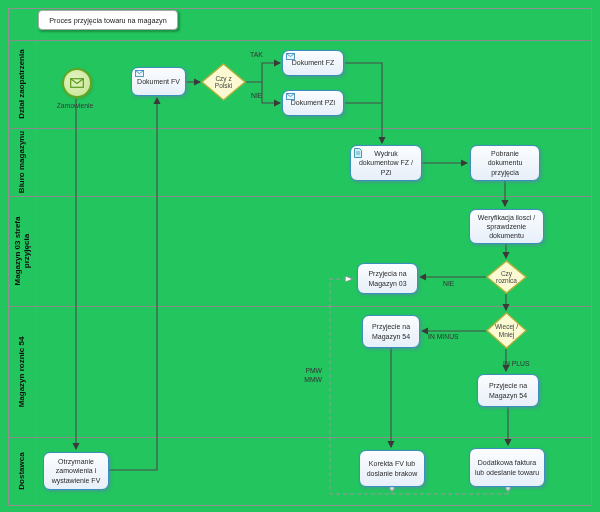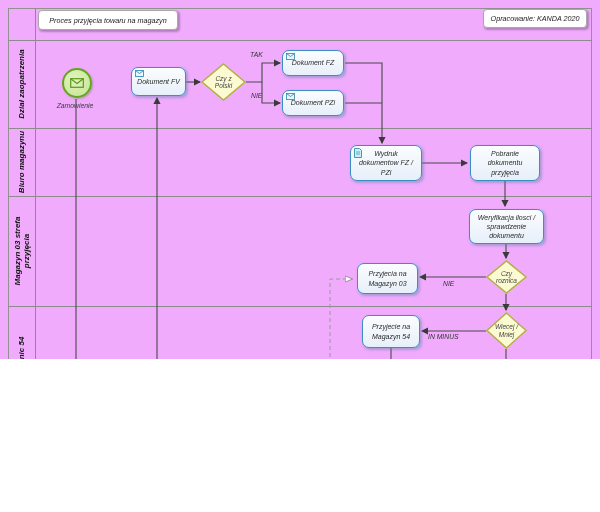--- a/index.html
+++ b/index.html
@@ -1,18 +1,18 @@
 <!DOCTYPE html>
 <html><head>
 <meta charset="utf-8">
 <style>
   html,body{margin:0;padding:0;background:#fff;}
   .canvas{
-    position:relative;width:600px;height:359px;
-    font-family:"Liberation Sans",sans-serif;color:#333;overflow:hidden;background:#f0abfc;font-style:italic;
+    position:relative;width:600px;height:512px;
+    font-family:"Liberation Sans",sans-serif;color:#333;overflow:hidden;background:#22c55e;
   }
   svg.layer{position:absolute;left:0;top:0;width:600px;height:512px;}
   .node{position:absolute;box-sizing:border-box;}
   .task{
     border:1.6px solid #3d8ec0;border-radius:7px;
     background:linear-gradient(180deg,#fbfdff 0%,#e7eff9 100%);
     box-shadow:1.5px 1.5px 2.5px rgba(90,130,170,.45);
     display:flex;align-items:center;justify-content:center;text-align:center;
     font-size:7px;line-height:1.3;padding:2px 3px;color:#2a2a2a;
   }
@@ -115,23 +115,20 @@
   <div class="lane-label" style="top:306px;height:131px;">
     <span class="rot" style="width:120px;">Magazyn roznic 54</span>
   </div>
   <div class="lane-label" style="top:437px;height:68px;">
     <span class="rot" style="width:64px;">Dostawca</span>
   </div>
 
   <div class="annotation" style="left:38px;top:10px;width:140px;height:20px;">
     <span>Proces przyjęcia towaru na magazyn</span>
   </div>
-  <div class="annotation" style="left:483px;top:9px;width:104px;height:19px;">
-    <span>Opracowanie: KANDA 2020</span>
-  </div>
 
   <div class="event" style="left:62px;top:68px;width:26px;height:26px;">
     <svg width="14" height="10" viewBox="0 0 14 10">
       <rect x="0.7" y="0.7" width="12.6" height="8.6" fill="none" stroke="#5a9a1d" stroke-width="1.2"></rect>
       <path d="M0.7 0.7 L7 5.4 L13.3 0.7" fill="none" stroke="#5a9a1d" stroke-width="1.2"></path>
     </svg>
   </div>
   <div class="node-label" style="left:45px;top:102px;width:60px;">
     <span>Zamowienie</span>
   </div>

